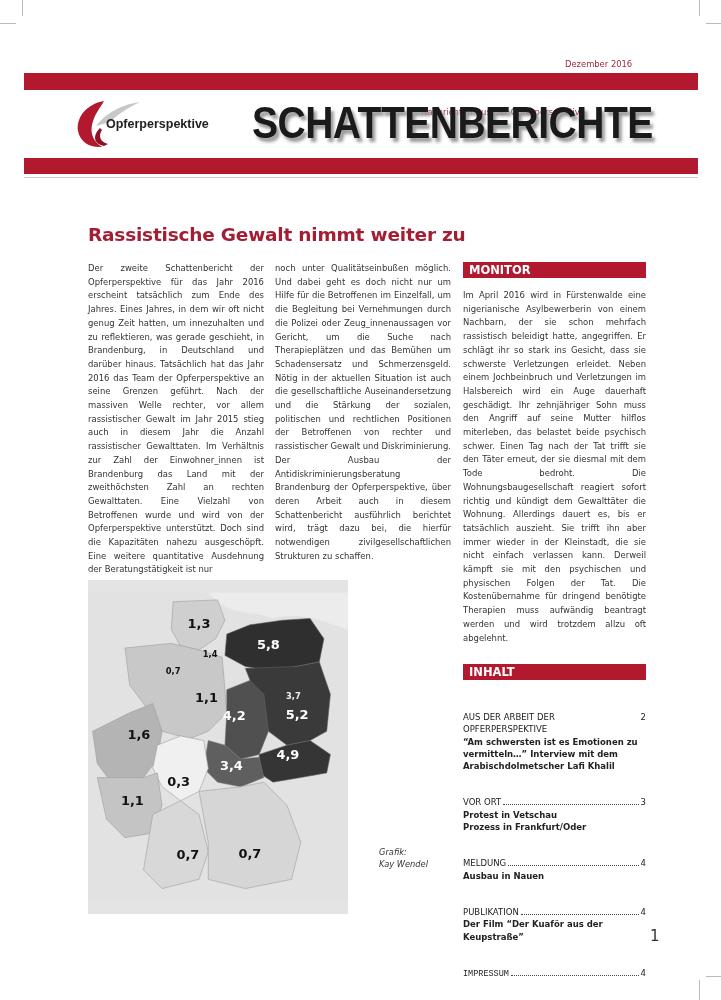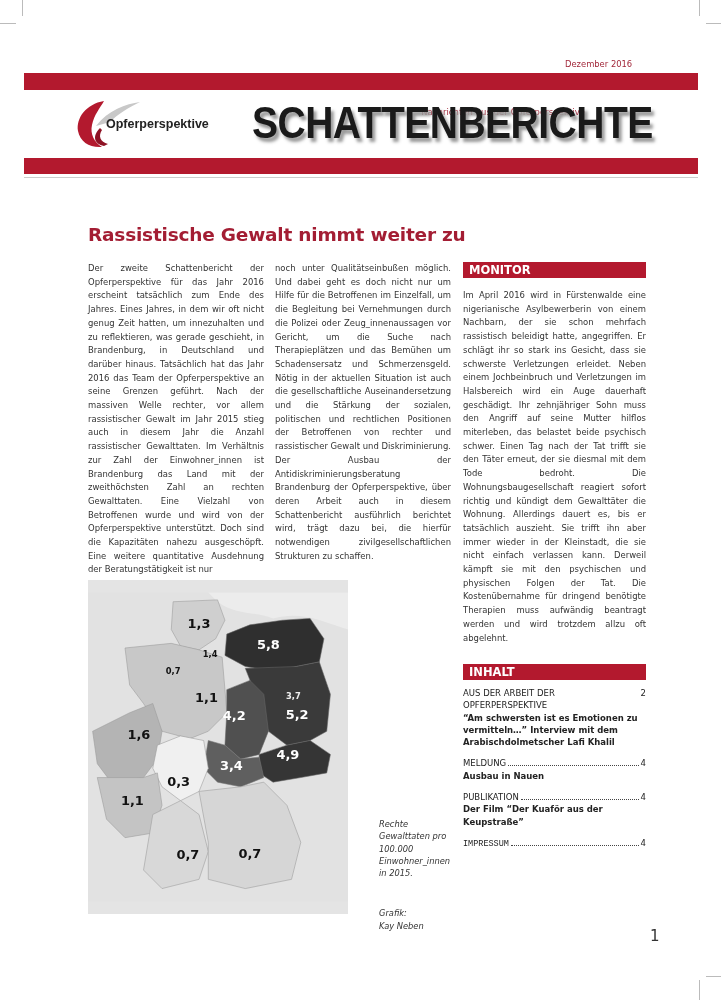--- a/index.html
+++ b/index.html
@@ -25,21 +25,21 @@
   .col { position: absolute; font-size: 8.45px; line-height: 13.7px; color: #333; text-align: justify; }
   .col1 { left: 88px; top: 262px; width: 176px; }
   .col2 { left: 275px; top: 262px; width: 176px; }
   .col3 { left: 463px; top: 289px; width: 183px; }
 
   .sec-head { position: absolute; left: 463px; width: 183px; height: 16px; background: #b3192e; color: #fff; font-weight: bold; font-size: 11.5px; padding-left: 6px; line-height: 16px; }
   .sec-head.monitor { top: 262px; }
   .sec-head.inhalt { top: 664px; }
 
   .toc { position: absolute; left: 463px; top: 687px; width: 183px; font-size: 8.5px; line-height: 12.3px; color: #222; }
-  .toc-entry { margin-bottom: 9px; }
+  .toc-entry { margin-bottom: 9px; margin-top: 24px; }
   .toc-cat { display: flex; align-items: baseline; font-weight: 500; }
   .toc-cat .label { white-space: nowrap; }
   .toc-cat .dots { flex: 1; border-bottom: 1px dotted #444; margin: 0 2px 3px 2px; }
   .toc-cat .page { white-space: nowrap; }
   .toc-sub { font-weight: bold; color: #222; }
 
   .map { position: absolute; left: 88px; top: 580px; width: 260px; height: 334px; background: #e4e4e4; overflow: hidden; }
   .map svg { width: 100%; height: 100%; display: block; }
   .map .lbl { font-family: "DejaVu Sans", sans-serif; font-weight: bold; }
 
@@ -82,20 +82,29 @@
 
 <div class="sec-head inhalt">INHALT</div>
 <div class="toc" id="toc">
     <div class="toc-entry">
       <div class="toc-cat">
         <span class="label" style="white-space: normal;">AUS DER ARBEIT DER OPFERPERSPEKTIVE</span>
         <span class="dots"></span>
         <span class="page">2</span>
       </div>
       <div class="toc-sub">“Am schwersten ist es Emotionen zu vermitteln…” Interview mit dem Arabischdolmetscher Lafi Khalil</div>
+    </div>
+    <div class="toc-entry">
+      <div class="toc-cat">
+        <span class="label" style="white-space: normal;">VOR ORT</span>
+        <span class="dots"></span>
+        <span class="page">3</span>
+      </div>
+      <div class="toc-sub">Protest in Vetschau</div>
+      <div class="toc-sub">Prozess in Frankfurt/Oder</div>
     </div>
     <div class="toc-entry">
       <div class="toc-cat">
         <span class="label" style="white-space: normal;">MELDUNG</span>
         <span class="dots"></span>
         <span class="page">4</span>
       </div>
       <div class="toc-sub">Ausbau in Nauen</div>
     </div>
     <div class="toc-entry">
@@ -158,18 +167,17 @@
         <text x="155" y="192" text-anchor="middle" font-size="14" fill="#fff" class="lbl">3,4</text>
         <text x="98" y="209" text-anchor="middle" font-size="14" fill="#111" class="lbl">0,3</text>
         <text x="48" y="230" text-anchor="middle" font-size="14" fill="#111" class="lbl">1,1</text>
         <text x="108" y="288" text-anchor="middle" font-size="14" fill="#111" class="lbl">0,7</text>
         <text x="175" y="287" text-anchor="middle" font-size="14" fill="#111" class="lbl">0,7</text>
       </g>
   </svg>
 </div>
 
 <div class="caption">
-  <div>Rechte Gewalttaten pro 100.000 Einwohner_innen in 2015.</div>
   <div class="credit">Grafik:</div>
-  <div>Kay Neben</div>
+  <div>Kay Wendel</div>
 </div>
 
 <div class="pagenum">1</div>
 
 </body></html>

